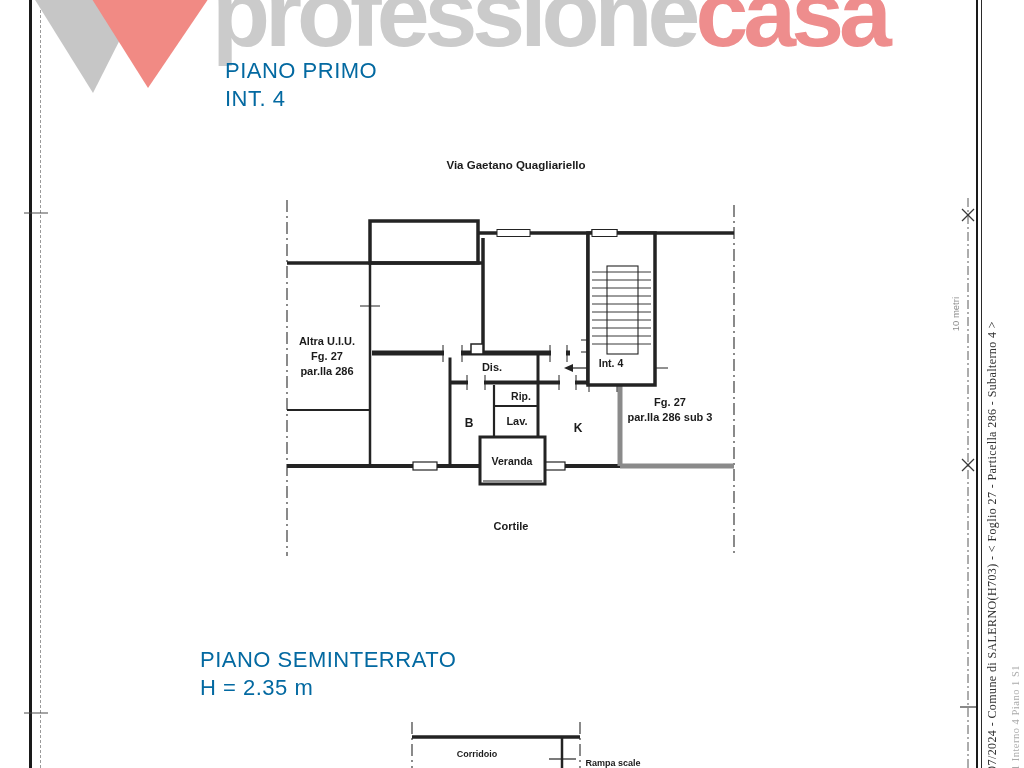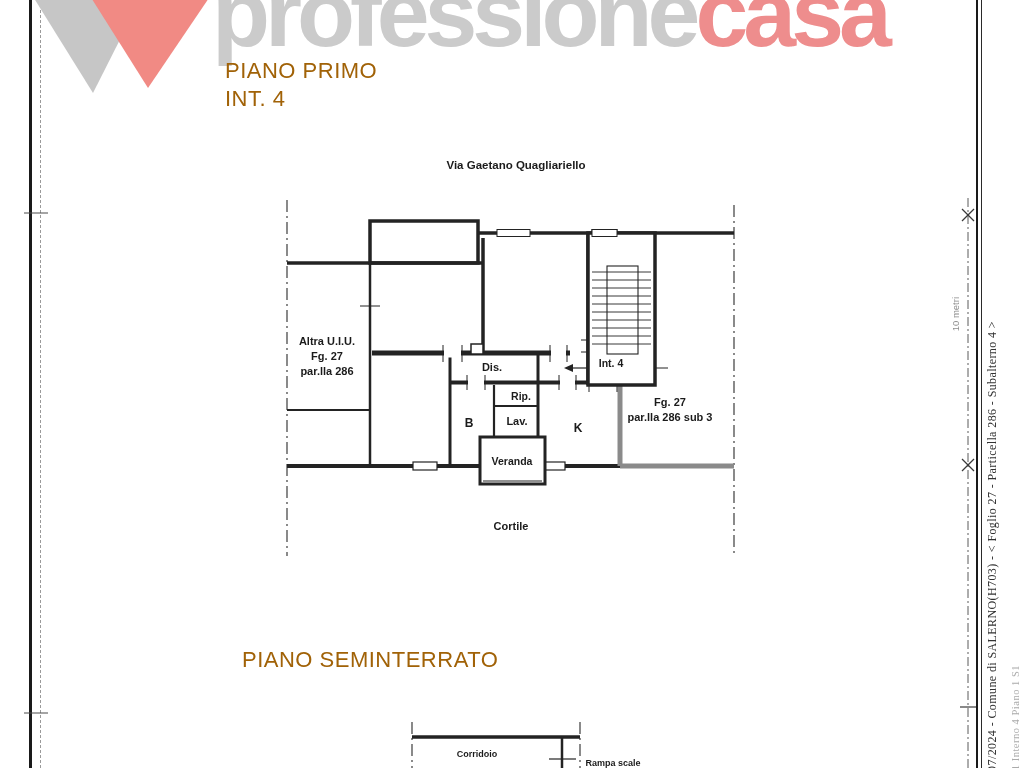--- a/index.html
+++ b/index.html
@@ -18,23 +18,23 @@
   
   .logo-text{
     position:absolute;left:212px;top:-34px;
     font-size:95px;font-weight:bold;letter-spacing:-5px;
     white-space:nowrap;line-height:1;
   }
   .logo-gray{color:#cbcbcb;}
   .logo-red{color:#ee8d8d;}
 
   
-  .floor-head{position:absolute;color:#a16207;}
+  .floor-head{position:absolute;color:#0369a1;}
   .fh-first{left:225px;top:57px;}
-  .fh-base{left:200px;top:646px;margin-left:42px;}
+  .fh-base{left:200px;top:646px;}
   .floor-head div{font-size:22px;line-height:28px;letter-spacing:.5px;}
 
   
   .plan-svg{position:absolute;left:0;top:0;width:1024px;height:768px;}
 
   
   .rot{
     position:absolute;writing-mode:vertical-rl;transform:rotate(180deg);
     white-space:nowrap;font-family:"Liberation Serif", serif;
   }
@@ -51,20 +51,21 @@
 <div class="vline vl-right-b"></div>
 
 <div class="logo-text"><span class="logo-gray">professione</span><span class="logo-red">casa</span></div>
 
 <div class="floor-head fh-first">
   <div>PIANO PRIMO</div>
   <div>INT. 4</div>
 </div>
 <div class="floor-head fh-base">
   <div>PIANO SEMINTERRATO</div>
+  <div>H = 2.35 m</div>
 </div>
 
 <svg class="plan-svg" viewBox="0 0 1024 768">
 
   <g>
     <polygon points="88,-110 145,-10 93,93 32,-5" fill="#c6c6c6"></polygon>
     <polygon points="150,-120 213,-8 148,88 85,-12" fill="#f18a84"></polygon>
   </g>
 
   <g stroke="#4a4a4a" stroke-width="1">

